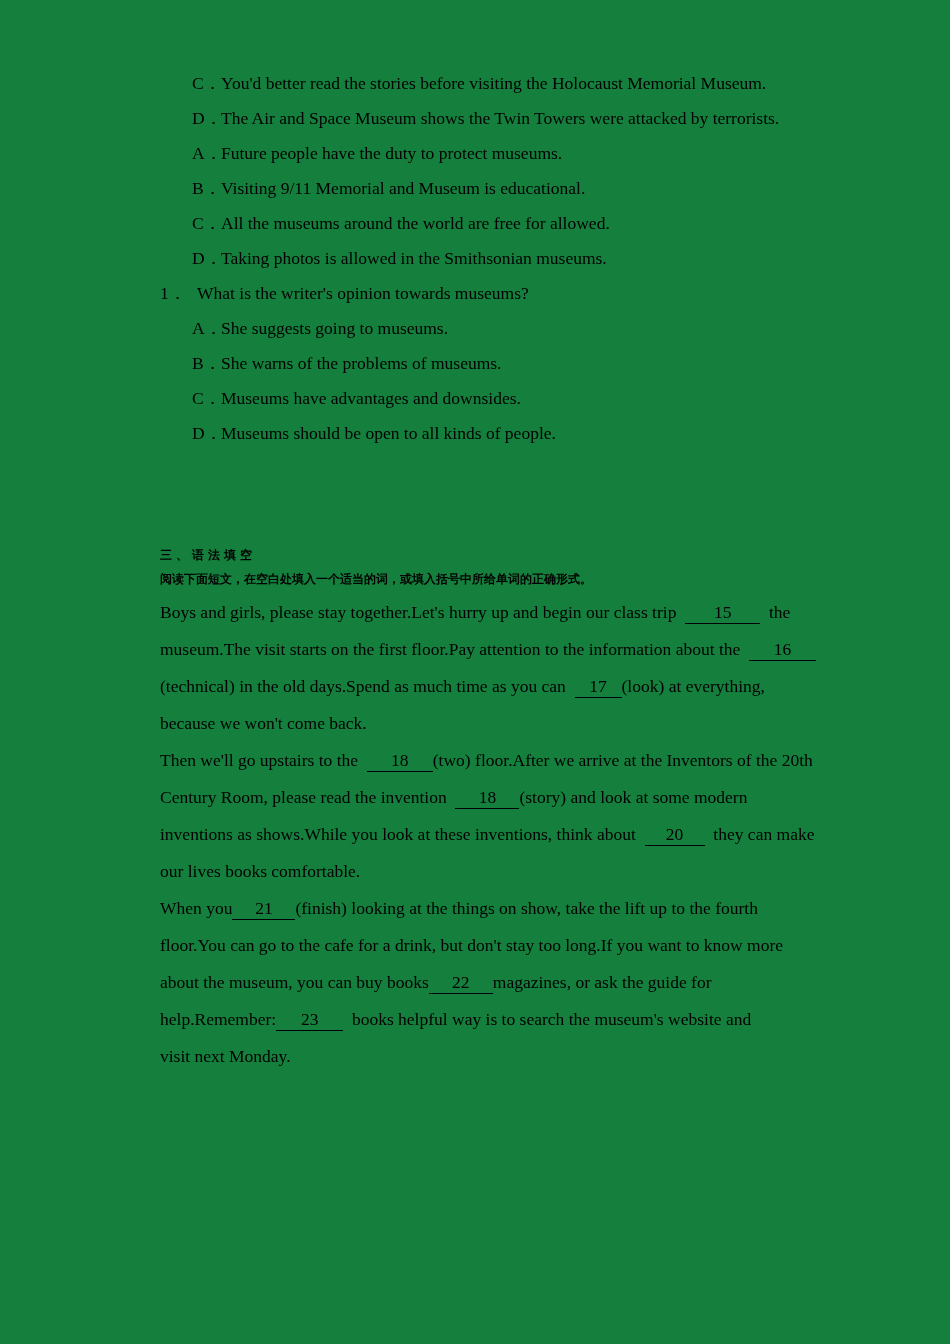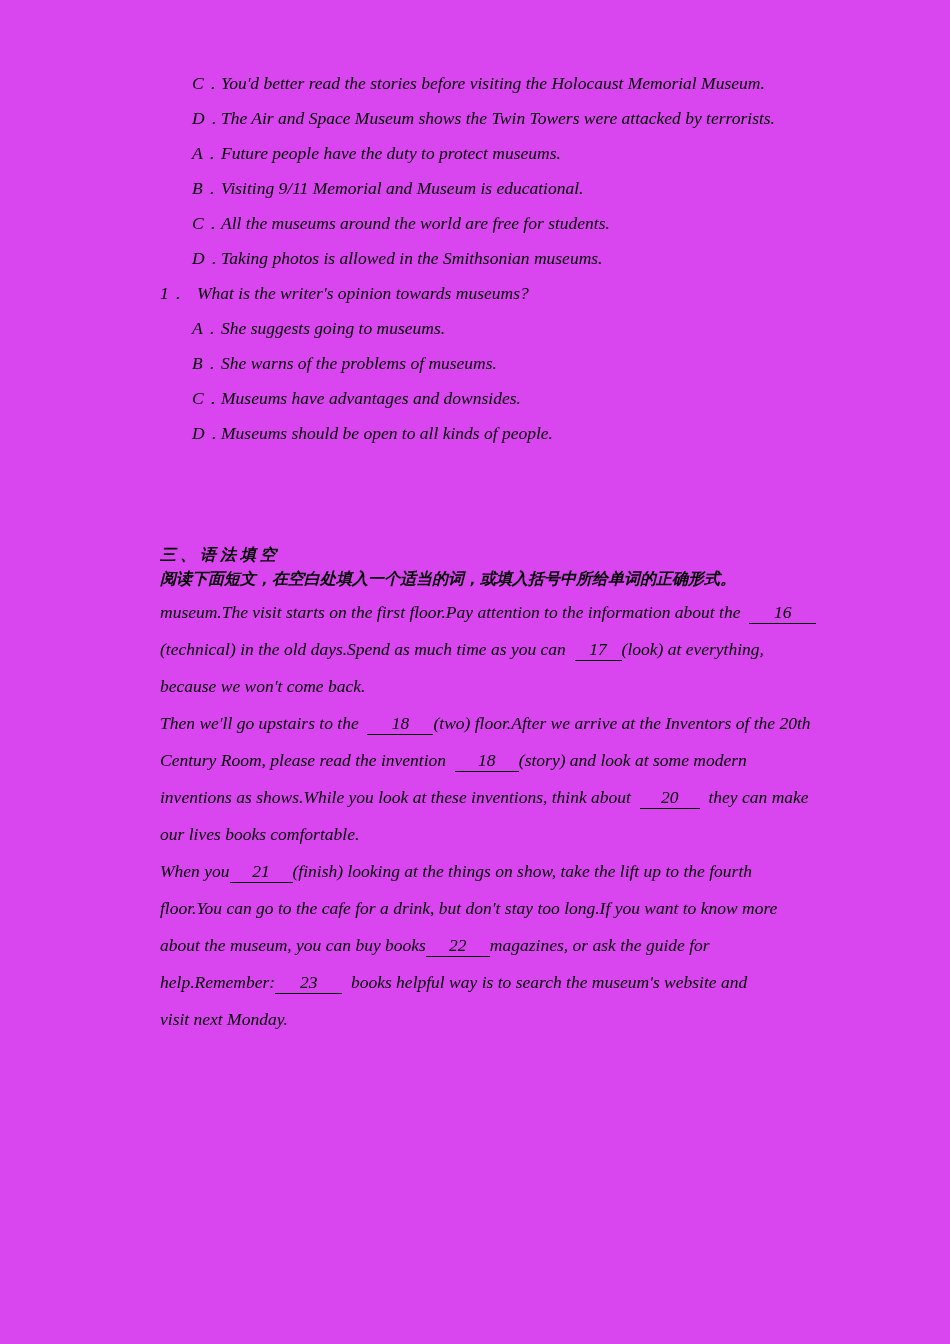--- a/index.html
+++ b/index.html
@@ -12,22 +12,21 @@
   }
   body {
     font-family: "Liberation Serif", "DejaVu Serif", serif;
     font-size: 17.5px;
     color: #000000;
   }
   .page {
     position: relative;
     width: 950px;
     height: 1344px;
-    background: #d946ef;
-    font-style: italic;
+    background: #15803d;
   }
   .content {
     position: absolute;
     left: 160px;
     top: 0;
     width: 660px;
   }
   
   .mcq {
     padding-top: 66px;
@@ -50,21 +49,21 @@
     width: 37px;
     white-space: nowrap;
   }
   
   .section-head {
     margin-top: 92px;
   }
   .cn {
     font-family: "Liberation Sans", "DejaVu Sans", sans-serif;
     font-weight: bold;
-    font-size: 16px;
+    font-size: 12px;
     line-height: 24px;
   }
   .cn.title {
     letter-spacing: 4px;
   }
   
   .passage {
     margin-top: 3px;
   }
   .pline {
@@ -84,35 +83,36 @@
 <body>
 
 <div class="page">
   <div class="content">
 
     <div class="mcq" id="mcq">
         <div class="mrow opt"><span class="lab">C．</span><span>You'd better read the stories before visiting the Holocaust Memorial Museum.</span></div>
         <div class="mrow opt"><span class="lab">D．</span><span>The Air and Space Museum shows the Twin Towers were attacked by terrorists.</span></div>
         <div class="mrow opt"><span class="lab">A．</span><span>Future people have the duty to protect museums.</span></div>
         <div class="mrow opt"><span class="lab">B．</span><span>Visiting 9/11 Memorial and Museum is educational.</span></div>
-        <div class="mrow opt"><span class="lab">C．</span><span>All the museums around the world are free for students.</span></div>
+        <div class="mrow opt"><span class="lab">C．</span><span>All the museums around the world are free for allowed.</span></div>
         <div class="mrow opt"><span class="lab">D．</span><span>Taking photos is allowed in the Smithsonian museums.</span></div>
         <div class="mrow"><span class="qnum">1．</span><span>What is the writer's opinion towards museums?</span></div>
         <div class="mrow opt"><span class="lab">A．</span><span>She suggests going to museums.</span></div>
         <div class="mrow opt"><span class="lab">B．</span><span>She warns of the problems of museums.</span></div>
         <div class="mrow opt"><span class="lab">C．</span><span>Museums have advantages and downsides.</span></div>
         <div class="mrow opt"><span class="lab">D．</span><span>Museums should be open to all kinds of people.</span></div>
       </div>
 
     <div class="section-head">
       <div class="cn title">三、语法填空</div>
       <div class="cn instr">阅读下面短文，在空白处填入一个适当的词，或填入括号中所给单词的正确形式。</div>
     </div>
 
     <div class="passage" id="passage">
+        <div class="pline"><span>Boys and girls, please stay together.Let's hurry up and begin our class trip  </span><span class="blank" style="width: 75px;">15</span><span>  the</span></div>
         <div class="pline"><span>museum.The visit starts on the first floor.Pay attention to the information about the  </span><span class="blank" style="width: 67px;">16</span></div>
         <div class="pline"><span>(technical) in the old days.Spend as much time as you can  </span><span class="blank" style="width: 47px;">17</span><span>(look) at everything,</span></div>
         <div class="pline"><span>because we won't come back.</span></div>
         <div class="pline"><span>Then we'll go upstairs to the  </span><span class="blank" style="width: 66px;">18</span><span>(two) floor.After we arrive at the Inventors of the 20th</span></div>
         <div class="pline"><span>Century Room, please read the invention  </span><span class="blank" style="width: 64px;">18</span><span>(story) and look at some modern</span></div>
         <div class="pline"><span>inventions as shows.While you look at these inventions, think about  </span><span class="blank" style="width: 60px;">20</span><span>  they can make</span></div>
         <div class="pline"><span>our lives books comfortable.</span></div>
         <div class="pline"><span>When you</span><span class="blank" style="width: 63px;">21</span><span>(finish) looking at the things on show, take the lift up to the fourth</span></div>
         <div class="pline"><span>floor.You can go to the cafe for a drink, but don't stay too long.If you want to know more</span></div>
         <div class="pline"><span>about the museum, you can buy books</span><span class="blank" style="width: 64px;">22</span><span>magazines, or ask the guide for</span></div>

